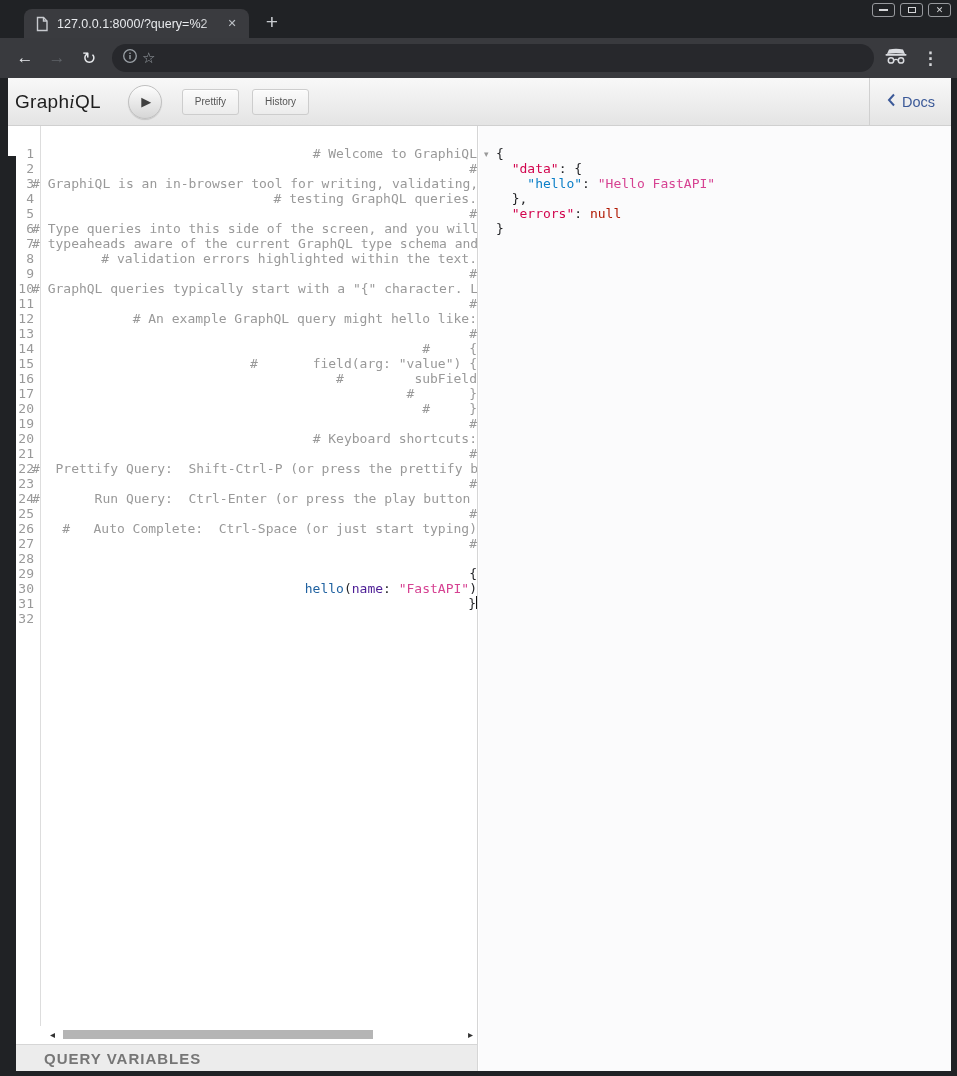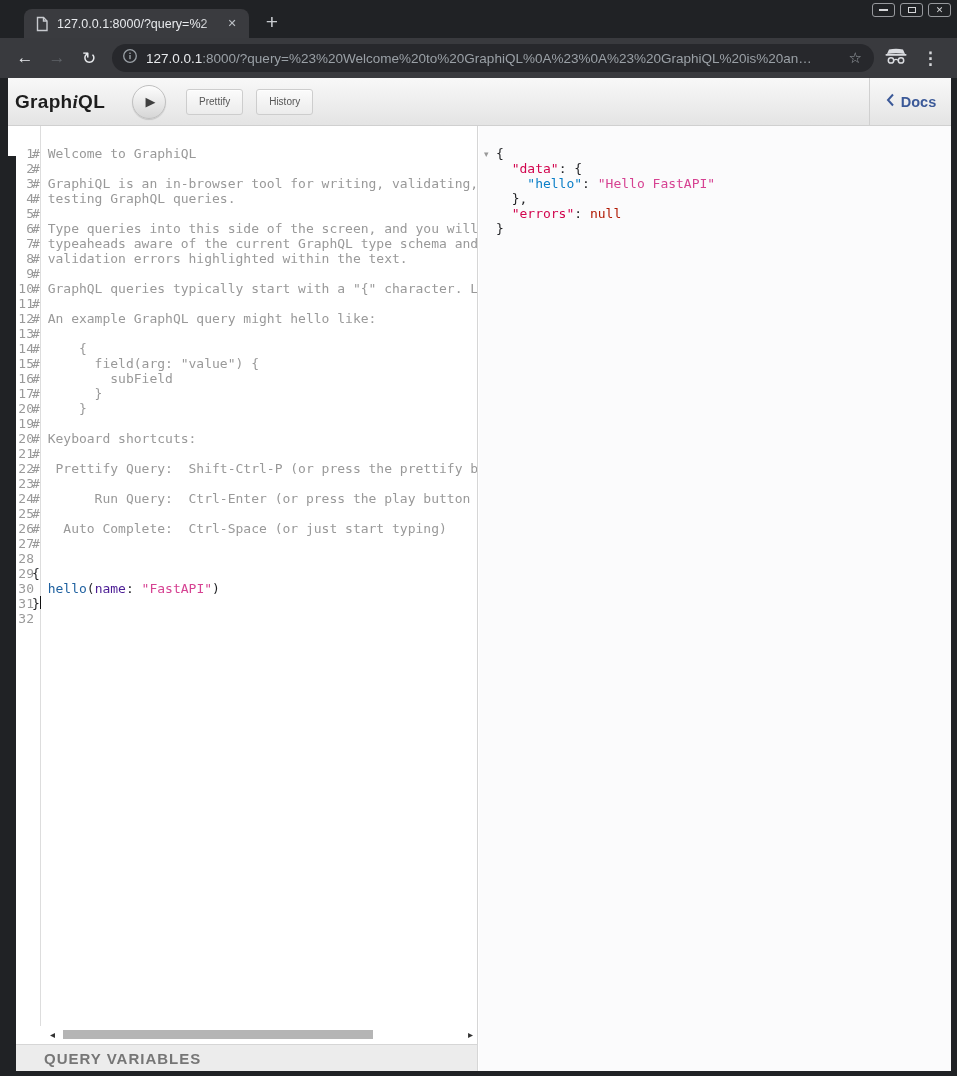--- a/index.html
+++ b/index.html
@@ -28,36 +28,36 @@
   .url-text { flex:1; font-size:13.5px; white-space:nowrap; overflow:hidden; margin-left:8px; }
   .url-host { color:#E8EAED; }
   .url-rest { color:#9AA0A6; }
   .star { color:#9AA0A6; font-size:15px; padding:0 4px; }
   .bar-right { display:flex; align-items:center; margin-left:10px; gap:14px; }
   .menu-dots { color:#D5D7DA; font-size:17px; font-weight:bold; padding-right:4px; }
 
   
   #app { position:absolute; left:8px; top:78px; width:943px; height:993px; background:#ffffff; }
   #topbar { position:absolute; left:0; top:0; width:100%; height:48px; background:linear-gradient(#f8f8f8, #e4e4e4); border-bottom:1px solid #d0d0d0; display:flex; align-items:center; }
-  .logo { margin-left:7px; font-size:19px; color:#1d1d1d; letter-spacing:0.3px;font-weight:bold; }
+  .logo { margin-left:7px; font-size:19px; color:#1d1d1d; letter-spacing:0.3px; }
   .logo i { font-family:"Liberation Serif", serif; }
   .exec-btn { margin-left:27px; width:34px; height:34px; border-radius:50%; border:1px solid #c0c0c0; background:linear-gradient(#fdfdfd, #d6d6d6); display:flex; align-items:center; justify-content:center; box-shadow:0 1px 1px rgba(0,0,0,0.15); }
   .exec-tri { color:#3f3f3f; font-size:13px; margin-left:3px; }
   .tb-btn { margin-left:20px; height:26px; padding:0 12px; border:1px solid #cdcdcd; border-radius:3px; background:linear-gradient(#fbfbfb, #ececec); color:#555; font-size:10px; display:flex; align-items:center; box-shadow:0 1px 0 rgba(255,255,255,0.7) inset; }
   .tb-btn + .tb-btn { margin-left:13px; }
-  .docs-section { position:absolute; right:0; top:0; width:82px; height:48px; border-left:1px solid #d0d0d0; display:flex; align-items:center; justify-content:center; gap:6px;font-weight:bold; }
+  .docs-section { position:absolute; right:0; top:0; width:82px; height:48px; border-left:1px solid #d0d0d0; display:flex; align-items:center; justify-content:center; gap:6px; }
   .docs-label { color:#3B5998; font-size:14.5px; }
 
   
   #main { position:absolute; left:0; top:48px; width:100%; height:945px; }
   #editor-pane { position:absolute; left:0; top:0; width:470px; height:100%; background:#fff; border-right:1px solid #d6d6d6; }
   #editor-scroll { position:absolute; left:0; top:0; right:0; bottom:45px; overflow:hidden; }
   #gutter { position:absolute; left:0; top:0; bottom:0; width:33px; background:#fff; border-right:1px solid #ddd; padding-top:20px; text-align:right; }
   .gut-num { font-family:"DejaVu Sans Mono", monospace; font-size:13px; line-height:15px; color:#999; padding-right:6px; }
-  #editor-code { position:absolute; left:24px; top:0; right:0; padding-top:20px; overflow:hidden; }
+  #editor-code { position:absolute; left:24px; top:0; right:0; padding-top:20px; overflow:hidden;text-align:right; }
   .code-line { font-family:"DejaVu Sans Mono", monospace; font-size:13px; line-height:15px; white-space:pre; height:15px; }
   .tk-com{color:#999999} .tk-pun{color:#1f2023} .tk-fld{color:#1F61A0}
   .tk-arg{color:#4c1d95} .tk-str{color:#D64292} .tk-pln{color:#555}
   .tk-def{color:#D2054E} .tk-key{color:#0B7FC7} .tk-kw{color:#B11A04}
   .cursor { display:inline-block; width:1px; height:13px; background:#111; vertical-align:text-top; }
 
   #hscrollbar { position:absolute; left:34px; right:0; bottom:27px; height:18px; background:#fff; }
   .scroll-arrow { position:absolute; top:3px; font-size:10px; color:#333; }
   .scroll-arrow.left { left:8px; }
   .scroll-arrow.right { right:4px; }
@@ -110,21 +110,20 @@
     <span class="nav-btn disabled">→</span>
     <span class="nav-btn">↻</span>
     <div class="url-pill">
       <span>
         <svg width="16" height="16" viewBox="0 0 16 16">
             <circle cx="8" cy="8" r="6.3" fill="none" stroke="#9AA0A6" stroke-width="1.3"></circle>
             <rect x="7.3" y="7" width="1.4" height="4.2" fill="#9AA0A6"></rect>
             <rect x="7.3" y="4.6" width="1.4" height="1.4" fill="#9AA0A6"></rect>
           </svg>
       </span>
-      <span class="url-text"><span class="url-host">127.0.0.1</span><span class="url-rest">:8000/?query=%23%20Welcome%20to%20GraphiQL%0A%23%0A%23%20GraphiQL%20is%20an…</span></span>
       <span class="star">☆</span>
     </div>
     <div class="bar-right">
       <span>
         <svg width="24" height="17" viewBox="0 0 24 17">
             <path d="M3 6 L5 1.6 Q12 0 19 1.6 L21 6 Q12 4.4 3 6 Z" fill="#DADCE0"></path>
             <rect x="1.5" y="6" width="21" height="1.7" rx="0.8" fill="#DADCE0"></rect>
             <circle cx="7" cy="12.4" r="2.7" fill="none" stroke="#DADCE0" stroke-width="1.5"></circle>
             <circle cx="17" cy="12.4" r="2.7" fill="none" stroke="#DADCE0" stroke-width="1.5"></circle>
             <path d="M10 12.2 q2 -1.6 4 0" fill="none" stroke="#DADCE0" stroke-width="1.3"></path>

